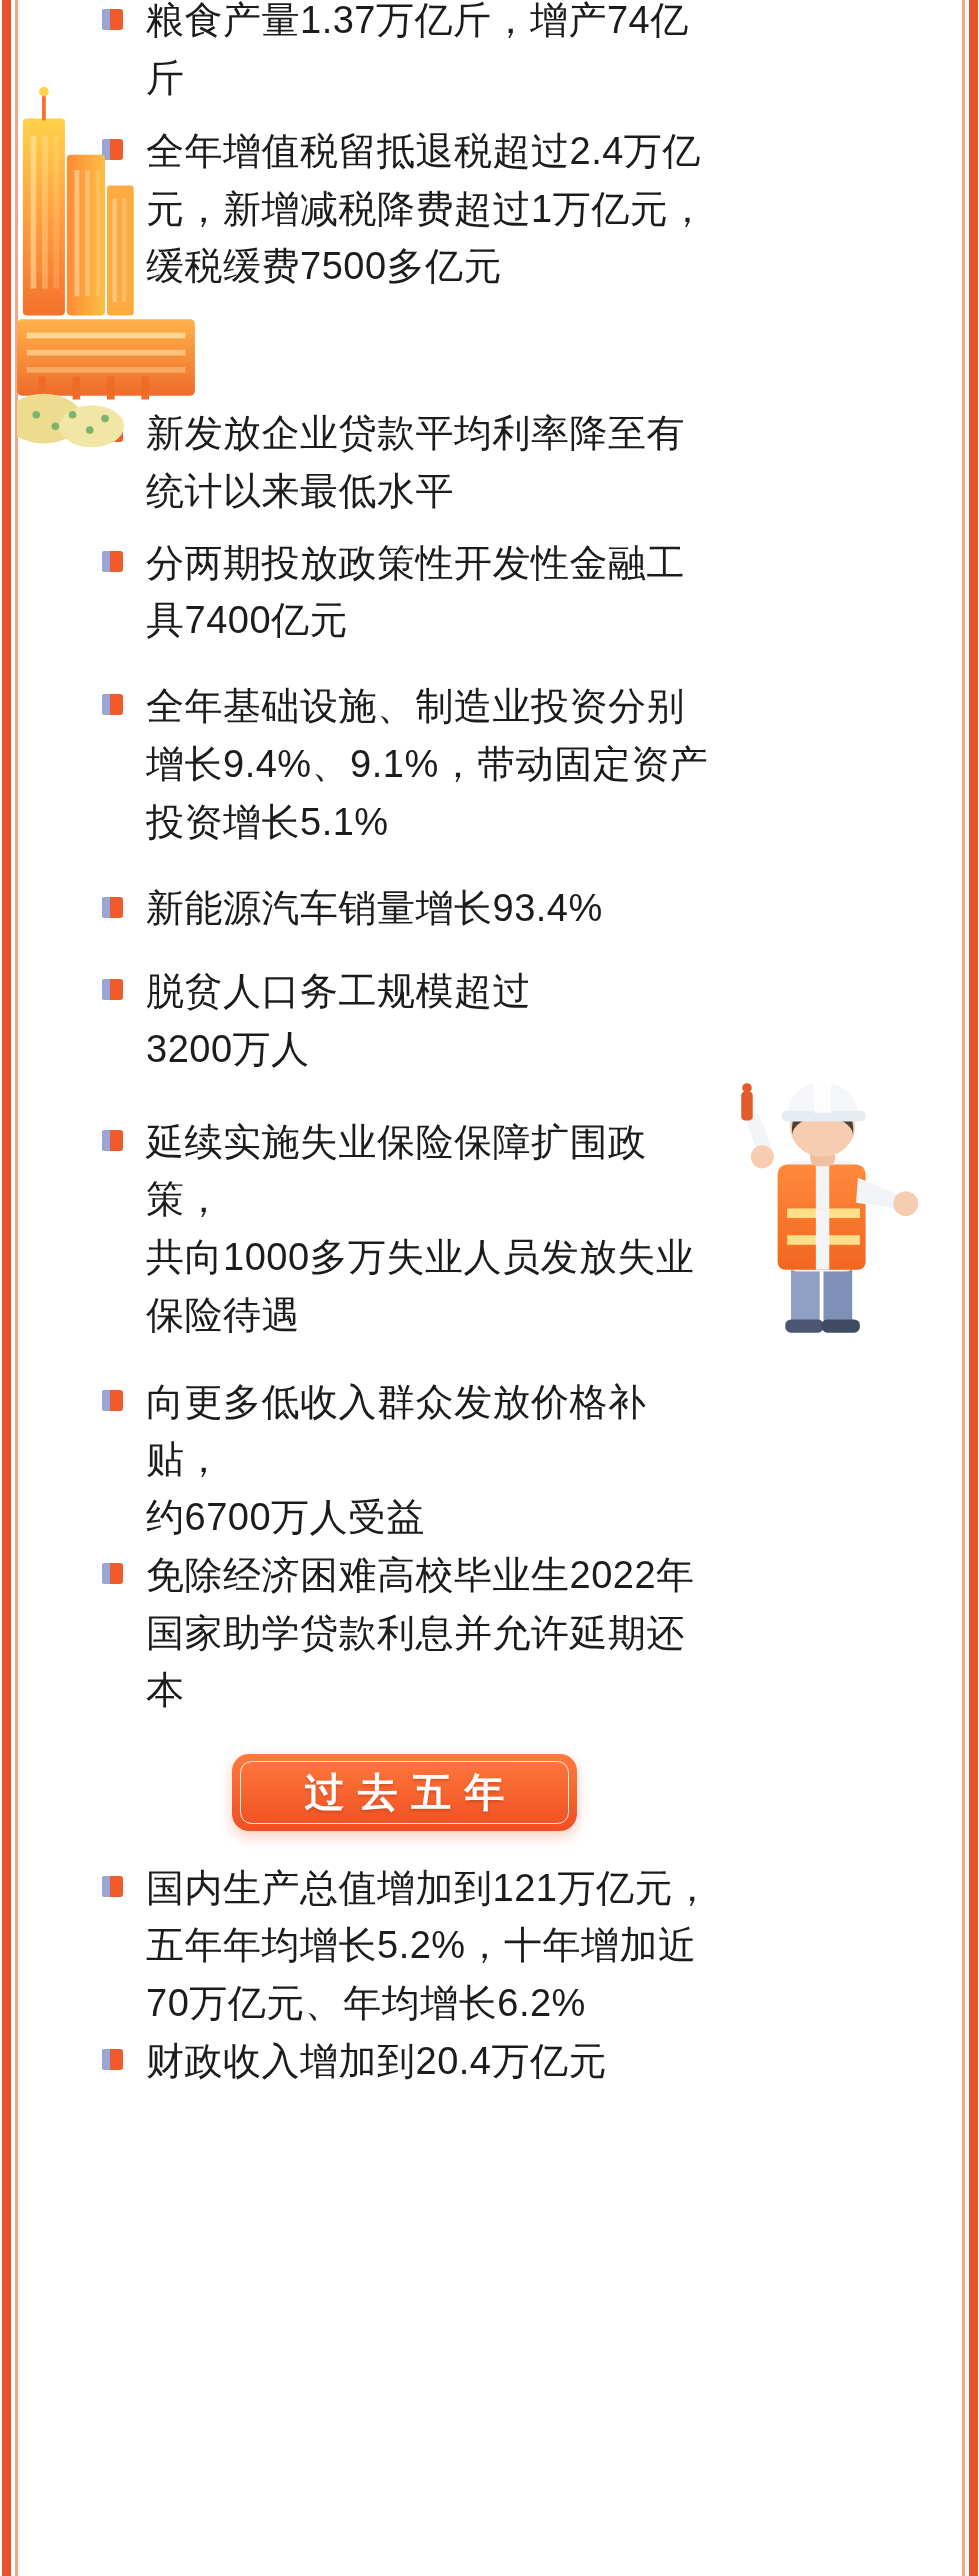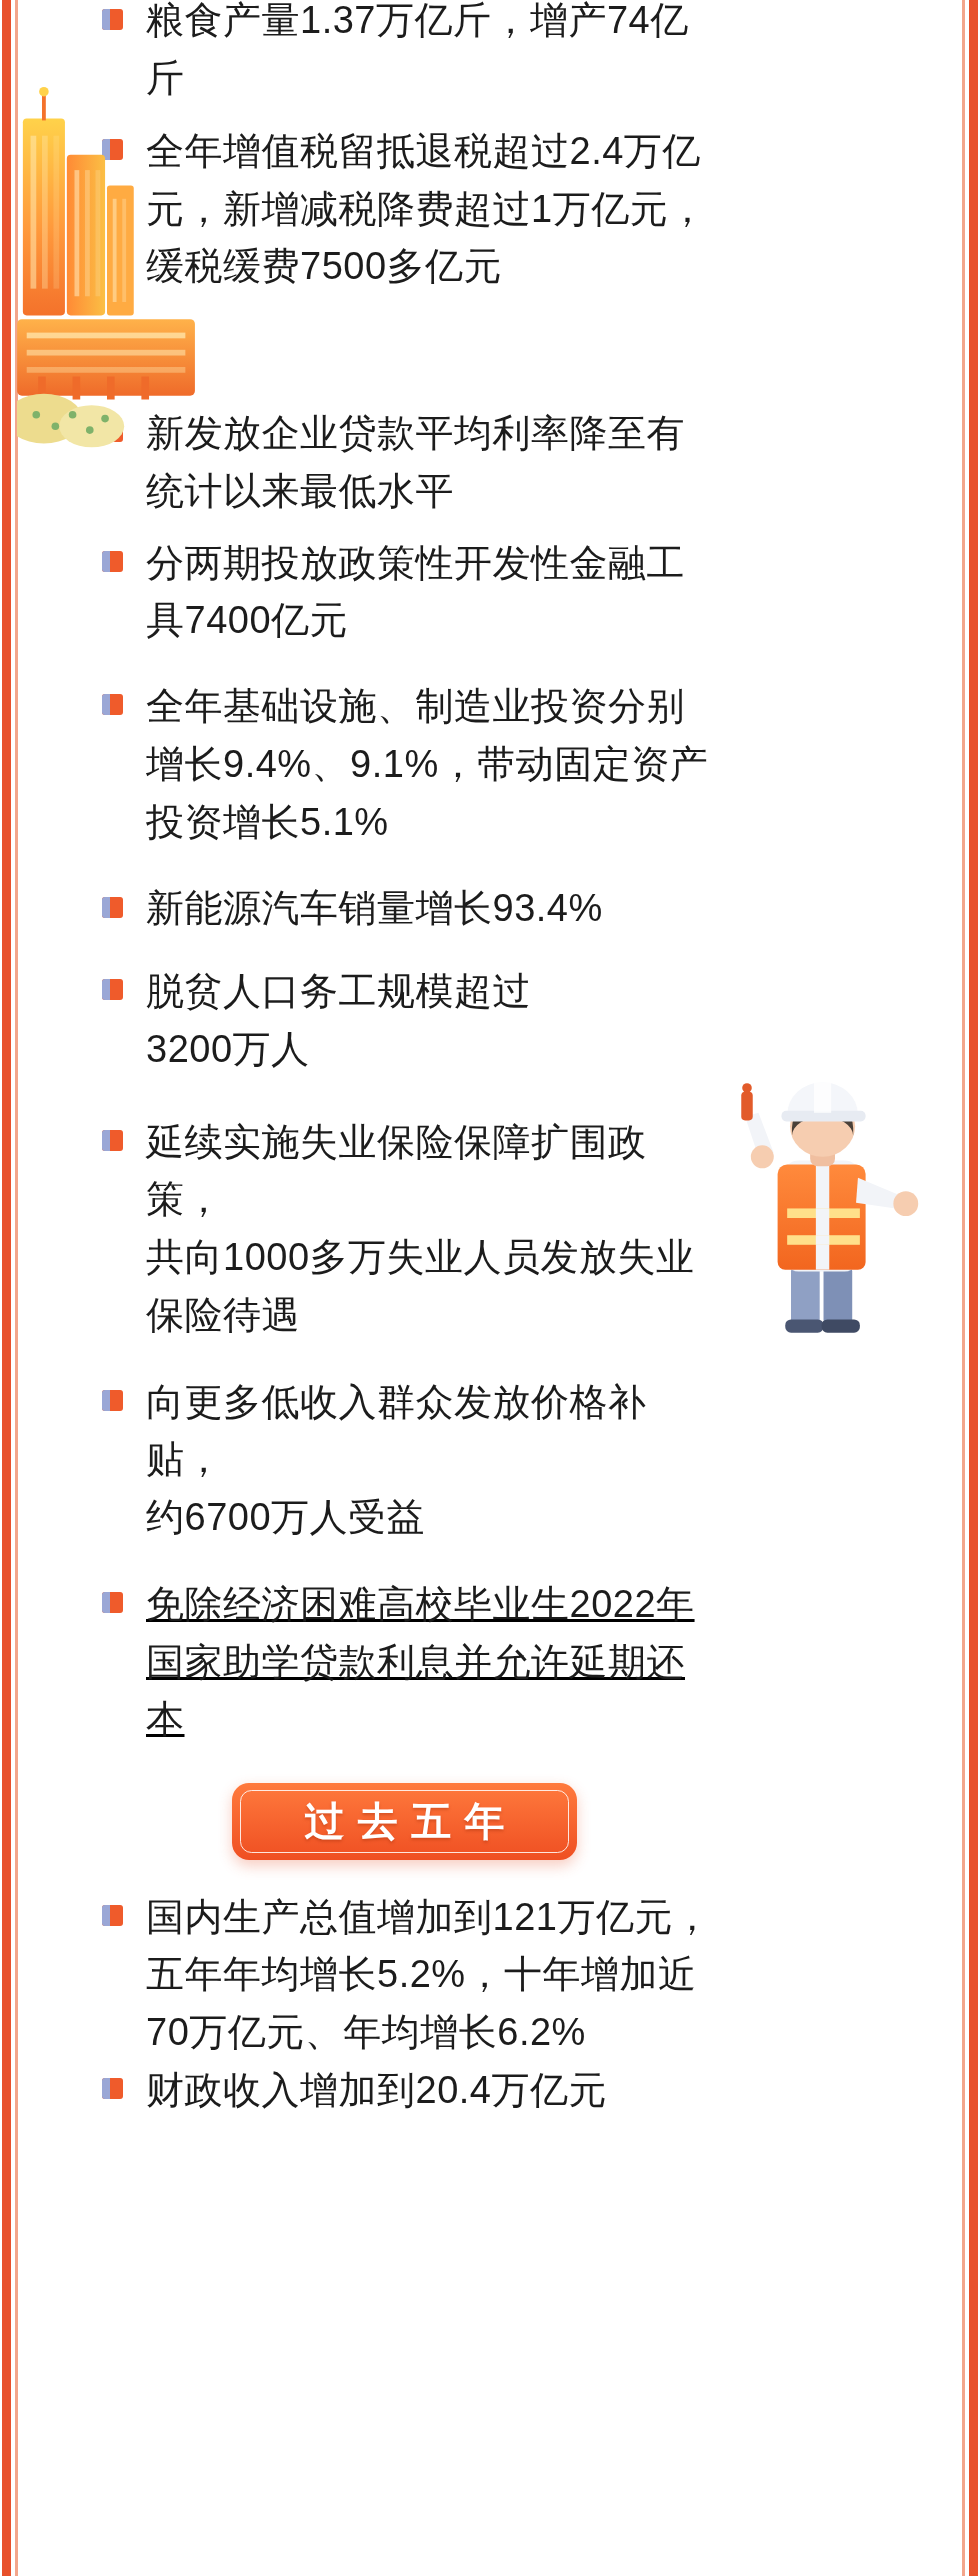--- a/index.html
+++ b/index.html
@@ -185,21 +185,21 @@
 共向1000多万失业人员发放失业
 保险待遇</div>
   </div>
 
   <div class="item" style="margin-top:29px;">
     <span class="bullet"></span>
     <div class="item-text">向更多低收入群众发放价格补贴，
 约6700万人受益</div>
   </div>
 
-  <div class="item" style="margin-top:29px;text-decoration:underline;">
+  <div class="item" style="">
     <span class="bullet"></span>
     <div class="item-text">免除经济困难高校毕业生2022年
 国家助学贷款利息并允许延期还本</div>
   </div>
 
   <div class="badge-wrap">
     <div class="badge">
       <div class="badge-inner-border"></div>
       <div class="badge-text">过去五年</div>
     </div>

